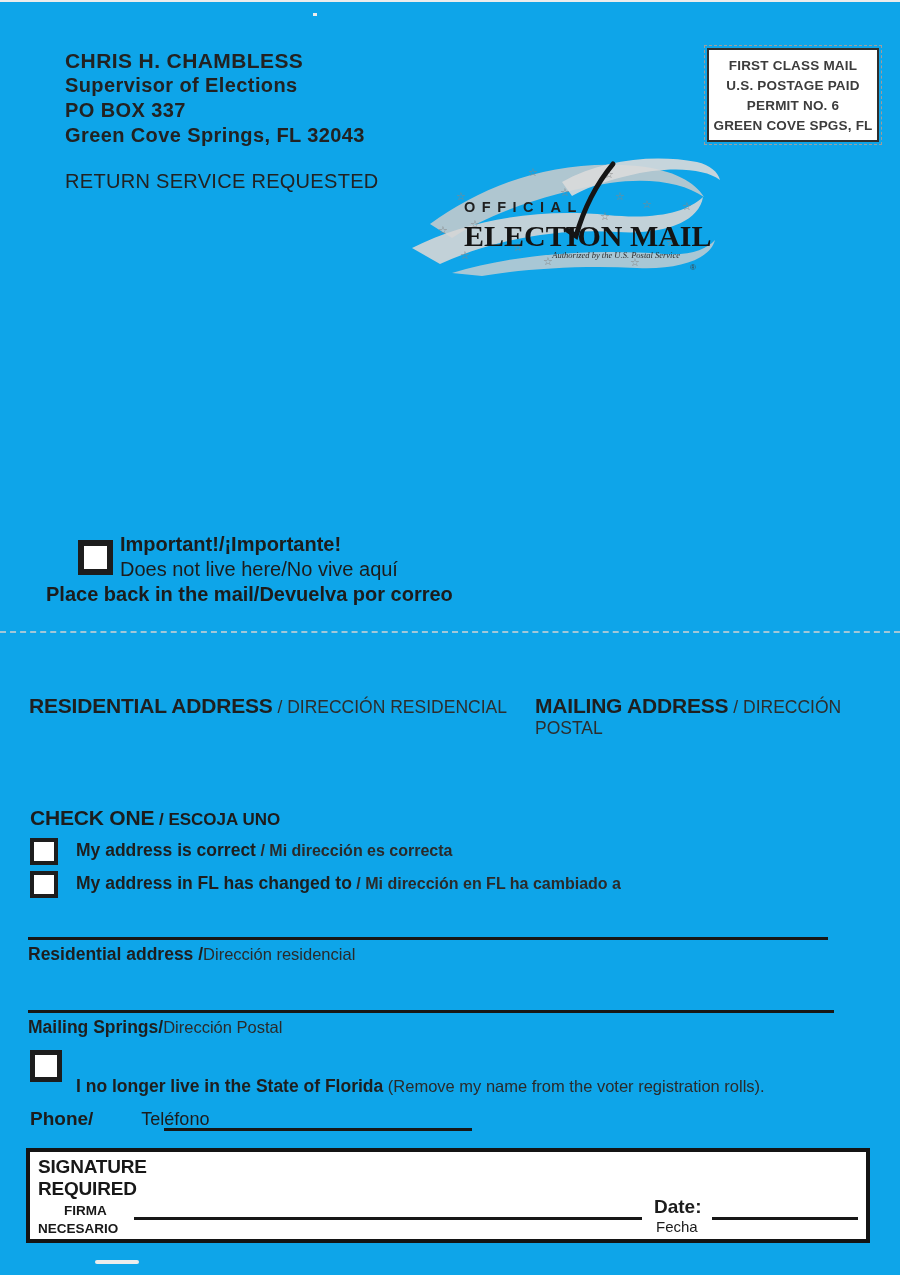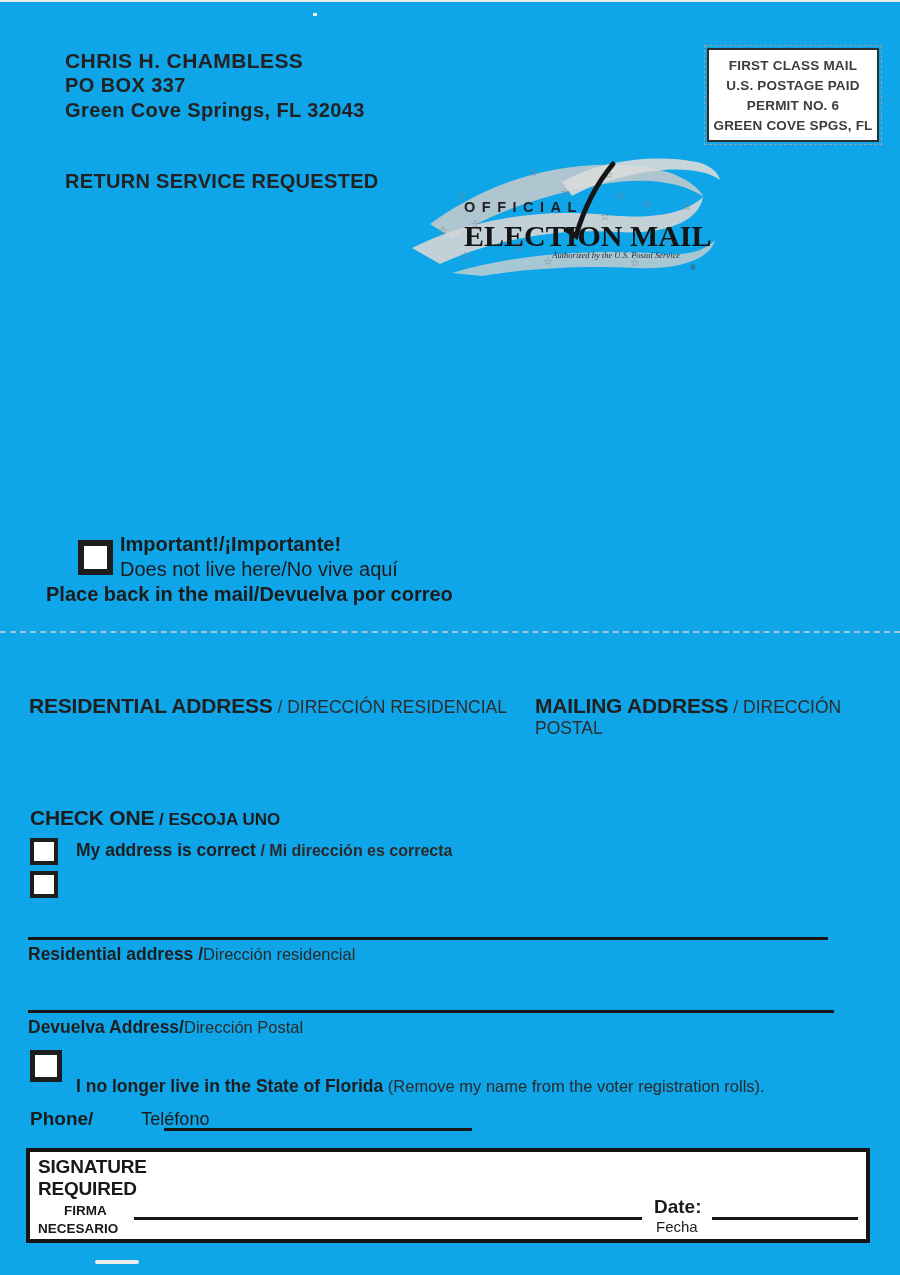--- a/index.html
+++ b/index.html
@@ -4,21 +4,21 @@
 <style>
   html,body { margin:0; padding:0; background:#ffffff; }
   .page {
     position:relative; width:900px; height:1275px; background:#0ea5e9;
     font-family:"Liberation Sans", sans-serif; color:#1c1c1c; overflow:hidden;
   }
   .abs { position:absolute; }
   .b { font-weight:bold; }
   
   .sender-line { font-weight:bold; font-size:20px; line-height:25px; letter-spacing:0.4px; color:#222; }
-  .return-service { font-weight:bold; font-size:20px; letter-spacing:0.3px; color:#222; }
+  .return-service { font-weight:normal; font-size:20px; letter-spacing:0.3px; color:#222; }
   
   .permit-box {
     border:2px solid #2e2e2e; outline:1px dashed #9d9d9d; outline-offset:2px;
     width:168px; height:84px; padding-top:6px; text-align:center; background:#fff;
   }
   .permit-box div { font-weight:bold; font-size:13.5px; line-height:20px; color:#3c3c3c; letter-spacing:0.2px; }
   
   .cb { background:#fff; display:block; }
   .cb-lg { width:23px; height:23px; border:6px solid #1d1d1d; }
   .cb-md { width:20px; height:19px; border:4px solid #1d1d1d; }
@@ -43,20 +43,21 @@
 <body>
 
 <div class="page">
 
   <div class="abs artifact" style="left:0; top:0; width:900px; height:2px;"></div>
   <div class="abs artifact" style="left:313px; top:13px; width:4px; height:3px;"></div>
   <div class="abs artifact" style="left:95px; top:1260px; width:44px; height:4px; border-radius:2px;"></div>
 
   <div class="abs" style="left:65px; top:48px;">
     <div class="sender-line" style="font-size:21px;">CHRIS H. CHAMBLESS</div>
+    <div class="sender-line">Supervisor of Elections</div>
     <div class="sender-line">PO BOX 337</div>
     <div class="sender-line">Green Cove Springs, FL 32043</div>
   </div>
   <div class="abs return-service" style="left:65px; top:170px;">RETURN SERVICE REQUESTED</div>
 
   <div class="abs permit-box" style="left:707px; top:48px;">
     <div>FIRST CLASS MAIL</div>
     <div>U.S. POSTAGE PAID</div>
     <div>PERMIT NO. 6</div>
     <div>GREEN COVE SPGS, FL</div>
@@ -110,29 +111,32 @@
   <div class="abs" style="left:30px; top:806px;">
     <span class="b" style="font-size:21px; letter-spacing:-0.2px;">CHECK ONE</span><span class="b" style="font-size:17px;"> / </span><span class="b" style="font-size:17px;">ESCOJA UNO</span>
   </div>
 
   <span class="abs cb cb-md" style="left:30px; top:838px;"></span>
   <div class="abs" style="left:76px; top:840px;">
     <span class="opt-en">My address is correct</span><span class="opt-es"> / </span><span class="opt-es">Mi dirección es correcta</span>
   </div>
 
   <span class="abs cb cb-md" style="left:30px; top:871px;"></span>
+  <div class="abs" style="left:76px; top:873px;">
+    <span class="opt-en">My address in FL has changed to</span><span class="opt-es"> / </span><span class="opt-es">Mi dirección en FL ha cambiado a</span>
+  </div>
 
   <div class="abs hline" style="left:28px; top:937px; width:800px;"></div>
   <div class="abs" style="left:28px; top:944px;">
     <span class="lbl-en">Residential address /</span><span class="lbl-es">Dirección residencial</span>
   </div>
 
   <div class="abs hline" style="left:28px; top:1010px; width:806px;"></div>
   <div class="abs" style="left:28px; top:1017px;">
-    <span class="lbl-en">Devuelva Address/</span><span class="lbl-es">Dirección Postal</span>
+    <span class="lbl-en">Mailing Springs/</span><span class="lbl-es">Dirección Postal</span>
   </div>
 
   <span class="abs cb cb-fl" style="left:30px; top:1050px;"></span>
   <div class="abs" style="left:76px; top:1044px; width:790px;margin-top:32px;">
     <span class="lbl-en">I no longer live in the State of Florida</span><span class="lbl-es"> (Remove my name from the voter registration rolls).</span>
   </div>
 
   <div class="abs" style="left:30px; top:1108px;">
     <span class="b" style="font-size:19px;">Phone/</span><span style="font-size:18px;padding-left:48px;">Teléfono</span>
   </div>

